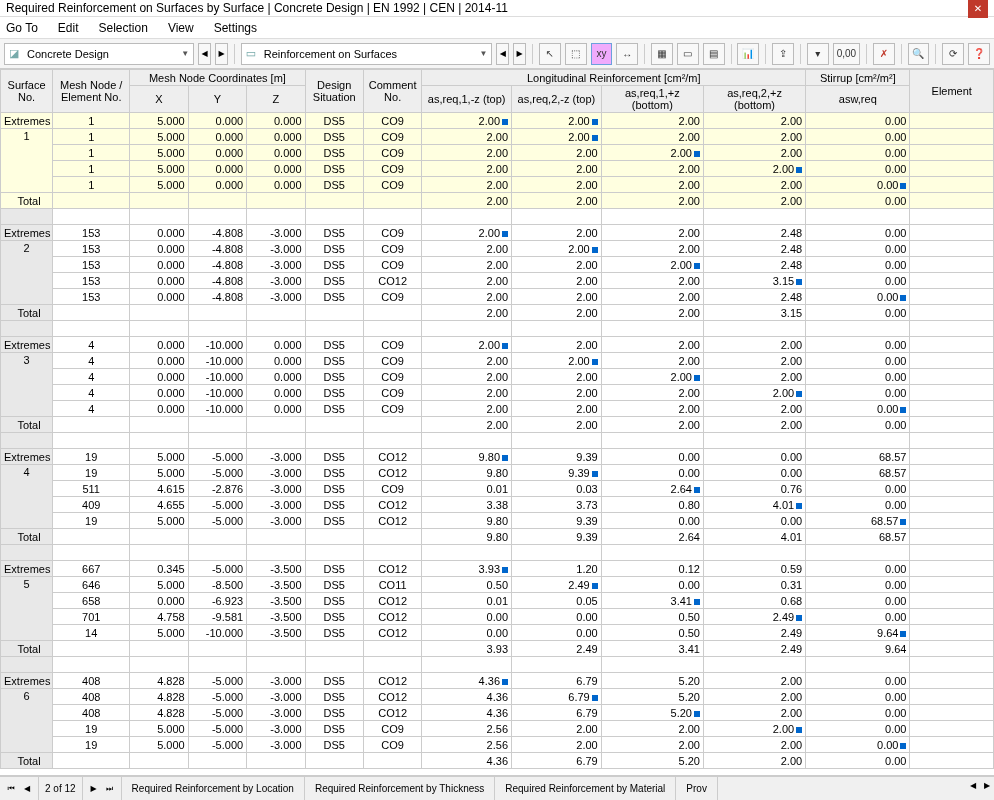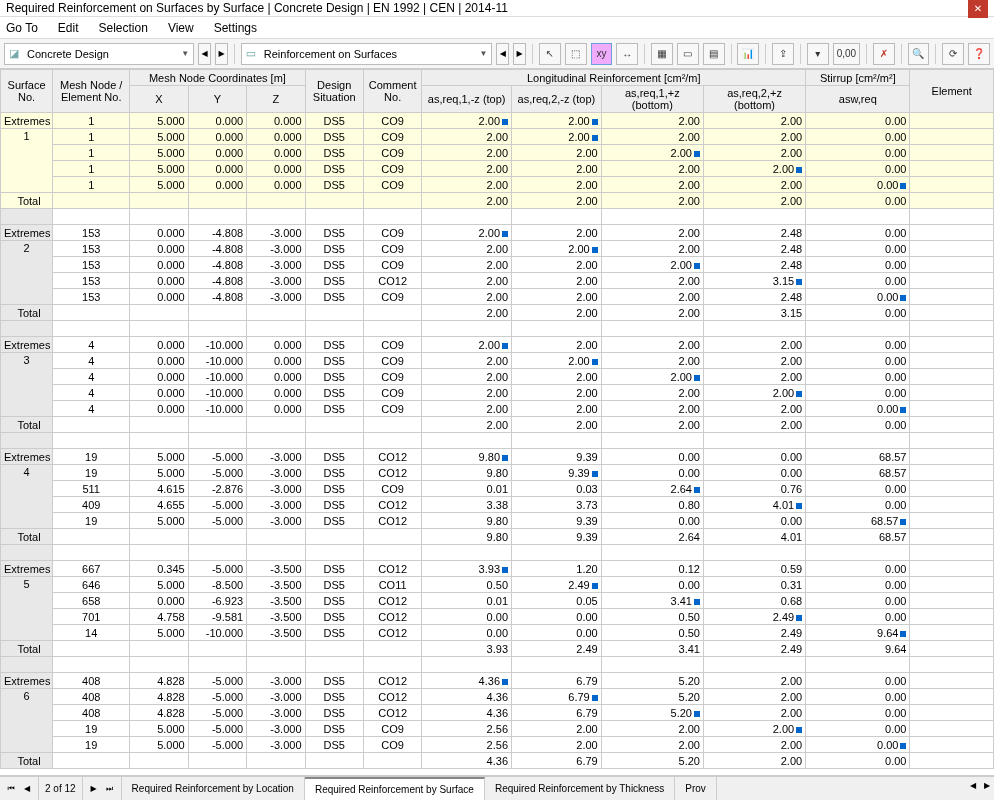--- a/index.html
+++ b/index.html
@@ -742,20 +742,20 @@
   <div class="tabnav">
     <div class="tabnavbtn">⏮</div>
     <div class="tabnavbtn">◀</div>
   </div>
   <div class="tabpage">2 of 12</div>
   <div class="tabnav">
     <div class="tabnavbtn">▶</div>
     <div class="tabnavbtn">⏭</div>
   </div>
   <div class="tab">Required Reinforcement by Location</div>
-  <div class="tab active">Required Reinforcement by Surface</div>
   <div class="tab">Required Reinforcement by Thickness</div>
+  <div class="tab">Required Reinforcement by Material</div>
   <div class="tab">Prov</div>
   <div style="margin-left:auto;display:flex;">
     <div class="tabnavbtn">◀</div>
     <div class="tabnavbtn">▶</div>
   </div>
 </div>
 
 </body></html>

